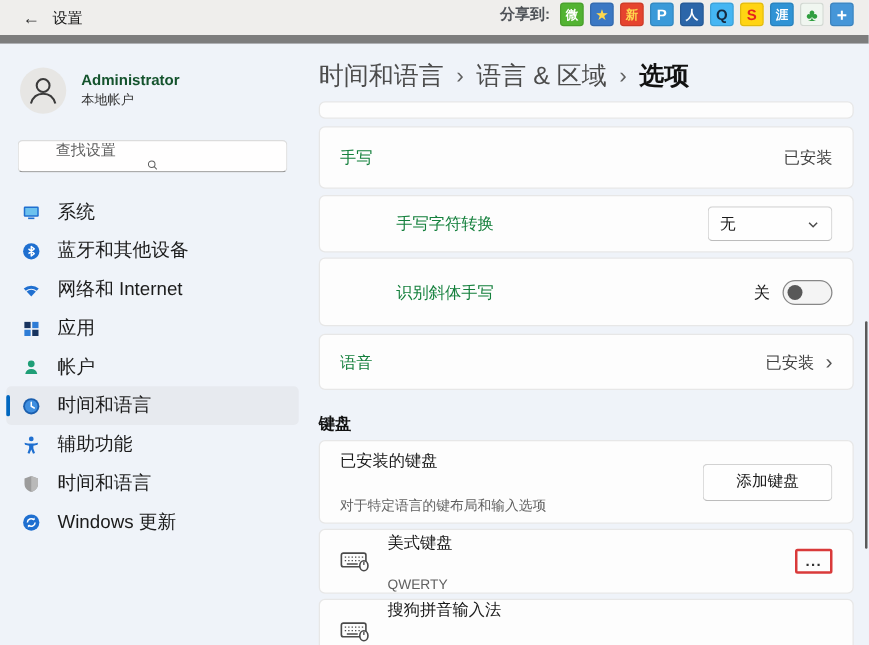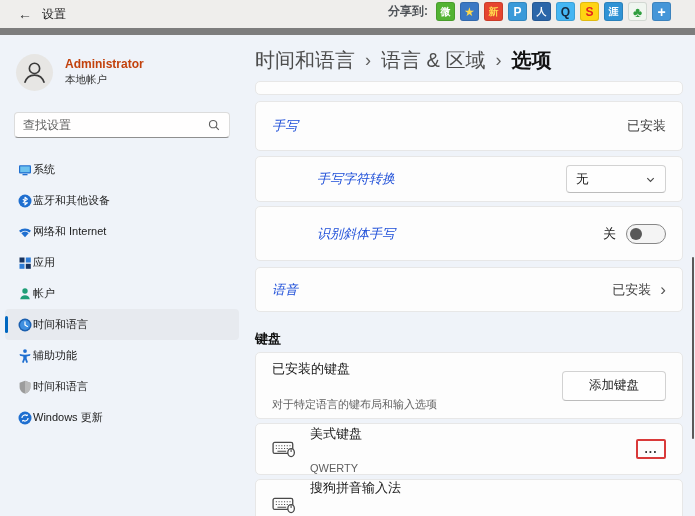--- a/index.html
+++ b/index.html
@@ -4,54 +4,54 @@
 <style>
   * { margin:0; padding:0; box-sizing:border-box; }
   html,body { width:695px; height:516px; }
   body { font-family:"Liberation Sans","DejaVu Sans",sans-serif; background:#eef2f9; overflow:hidden; }
   .app { position:relative; width:695px; height:516px; overflow:hidden; }
 
   
   .titlebar { position:absolute; top:0; left:0; width:695px; height:28px; background:#efeeec; display:flex; align-items:center; }
   .back-btn { width:34px; margin-left:8px; font-size:14px; color:#333; text-align:center; cursor:pointer; }
   .tb-title { font-size:12px; color:#1a1a1a; }
-  .share-bar { position:absolute; right:24px; top:2px; display:flex; align-items:center; gap:5px; }
+  .share-bar { position:absolute; right:12px; top:2px; display:flex; align-items:center; gap:5px; }
   .share-label { font-size:12px; font-weight:bold; color:#4e5257; margin-right:3px; }
   .share-icon { width:19px; height:19px; border-radius:3px; display:flex; align-items:center; justify-content:center; font-size:12px; font-weight:bold; box-shadow:0 0 0 1px rgba(0,0,0,0.12) inset; cursor:pointer; }
   .dark-strip { position:absolute; top:28px; left:0; width:695px; height:7px; background:#7d7d7d; }
 
   
   .content { position:absolute; top:35px; left:0; width:695px; height:481px; background:#eff3f9; }
 
   
   .sidebar { position:absolute; top:0; left:0; width:244px; height:481px; padding-top:14px; }
   .user-row { display:flex; align-items:center; gap:12px; padding-left:16px; height:46px; }
   .avatar { width:37px; height:37px; border-radius:50%; background:#e7e6e4; display:flex; align-items:center; justify-content:center; }
-  .user-name { font-size:12px; font-weight:bold; color:#c2410c; }
+  .user-name { font-size:12px; font-weight:bold; color:#14532d; }
   .user-type { font-size:10.5px; color:#333; margin-top:2px; }
-  .searchbox { margin:17px 14px 0 14px; height:26px; background:#fffefe; border:1px solid #dcdcdc; border-bottom-color:#8f8f8f; border-radius:4px; display:flex; align-items:center; padding:0 8px; }
+  .searchbox { margin:17px 14px 0 14px; height:26px; background:#fffefe; border:1px solid #dcdcdc; border-bottom-color:#8f8f8f; border-radius:4px; display:flex; align-items:center; padding:0 8px;flex-direction:column; }
   .searchbox input { flex:1; border:none; outline:none; background:transparent; font-size:12px; color:#1a1a1a; font-family:inherit; }
   .searchbox input::placeholder { color:#5f5f5f; }
   .nav { margin-top:16px; }
-  .nav-item { position:relative; display:flex; align-items:center; height:31px; margin:0 5px; padding-left:12px; border-radius:4px; font-size:11px; color:#1b1b1b; cursor:pointer; }
+  .nav-item { position:relative; display:flex; align-items:center; gap:13px; height:31px; margin:0 5px; padding-left:12px; border-radius:4px; font-size:15px; color:#1b1b1b; cursor:pointer; }
   .nav-item.selected { background:#e7eaef; }
   .nav-pill { position:absolute; left:0; top:7px; width:3px; height:17px; border-radius:2px; background:#0067c0; }
   .nav-icon { width:16px; height:16px; display:inline-flex; }
   .nav-icon svg { width:16px; height:16px; }
 
   
   .main { position:absolute; top:0; left:255px; width:428px; height:481px; }
   .breadcrumb { margin-top:12px; font-size:20px; color:#4c4c4c; display:flex; align-items:center; gap:10px; }
   .crumb-current { color:#111; font-weight:bold; }
   .crumb-sep { color:#5f5f5f; font-size:18px; }
 
   .card { background:#fdfdfd; border:1px solid #e7e7e7; border-radius:5px; display:flex; align-items:center; padding:0 16px; }
   .card-partial { margin-top:7px; height:14px; padding:0; }
   .card-row { justify-content:space-between; }
-  .card-title { font-size:13px; color:#1d4ed8;font-style:italic; }
+  .card-title { font-size:13px; color:#15803d; }
   .card-status { font-size:13px; color:#414141; }
   .indent { padding-left:45px; }
   .chev-right { font-size:17px; color:#565656; margin-left:9px; }
 
   .hw-card { margin-top:6px; height:50px; }
   .conv-card { margin-top:5px; height:46px; }
   .italic-card { margin-top:4px; height:55px; }
   .speech-card { margin-top:6px; height:45px; }
 
   .select-btn { width:100px; height:28px; background:#fefefe; border:1px solid #d2d2d2; border-bottom-color:#bcbcbc; border-radius:4px; display:flex; align-items:center; justify-content:space-between; padding:0 9px; font-size:12.5px; color:#1a1a1a; cursor:pointer; }

